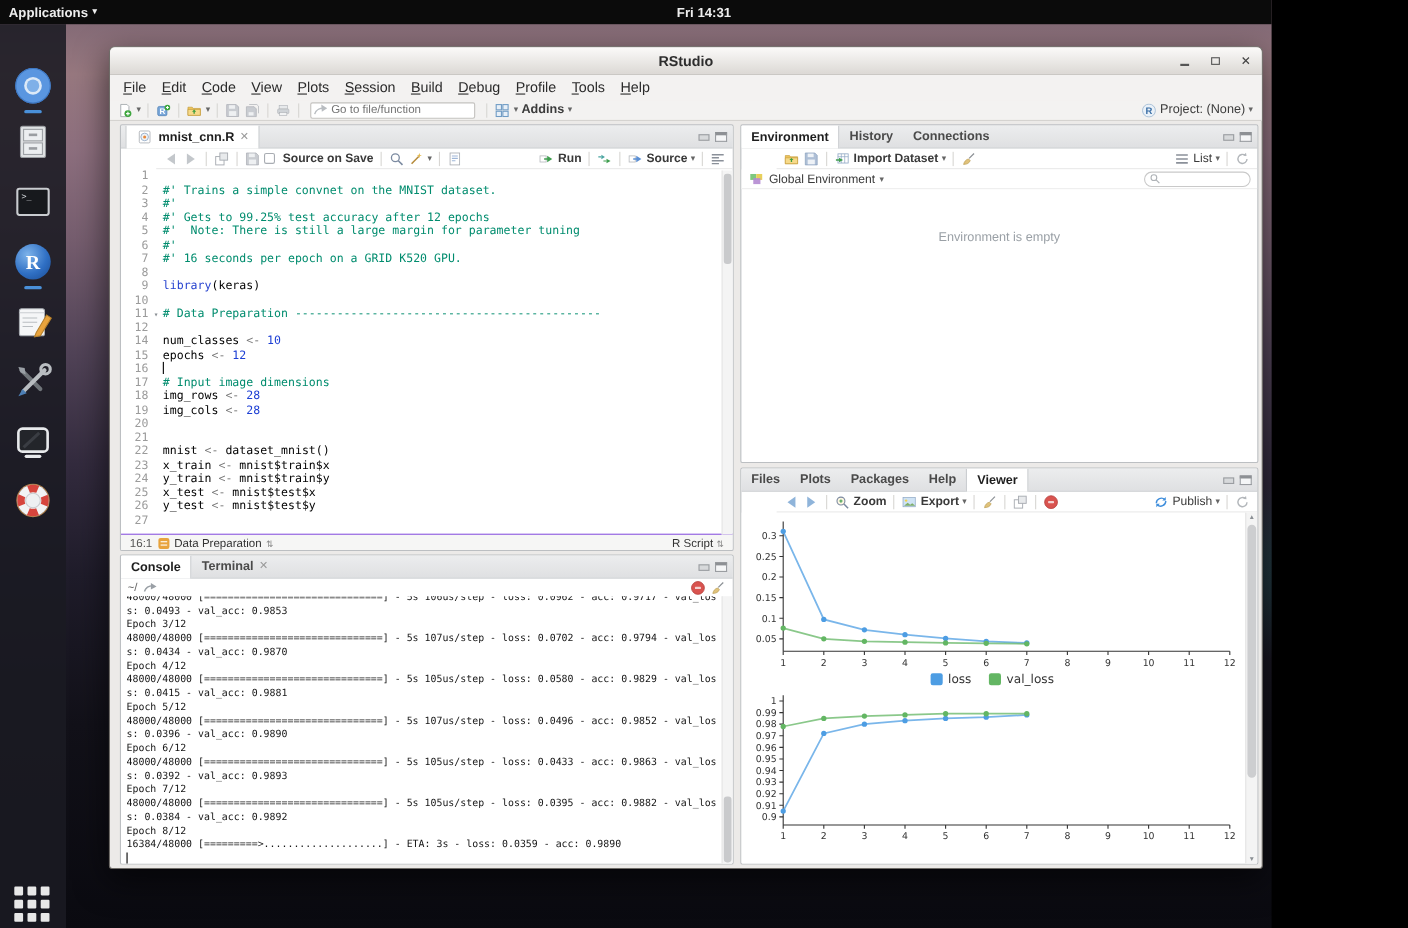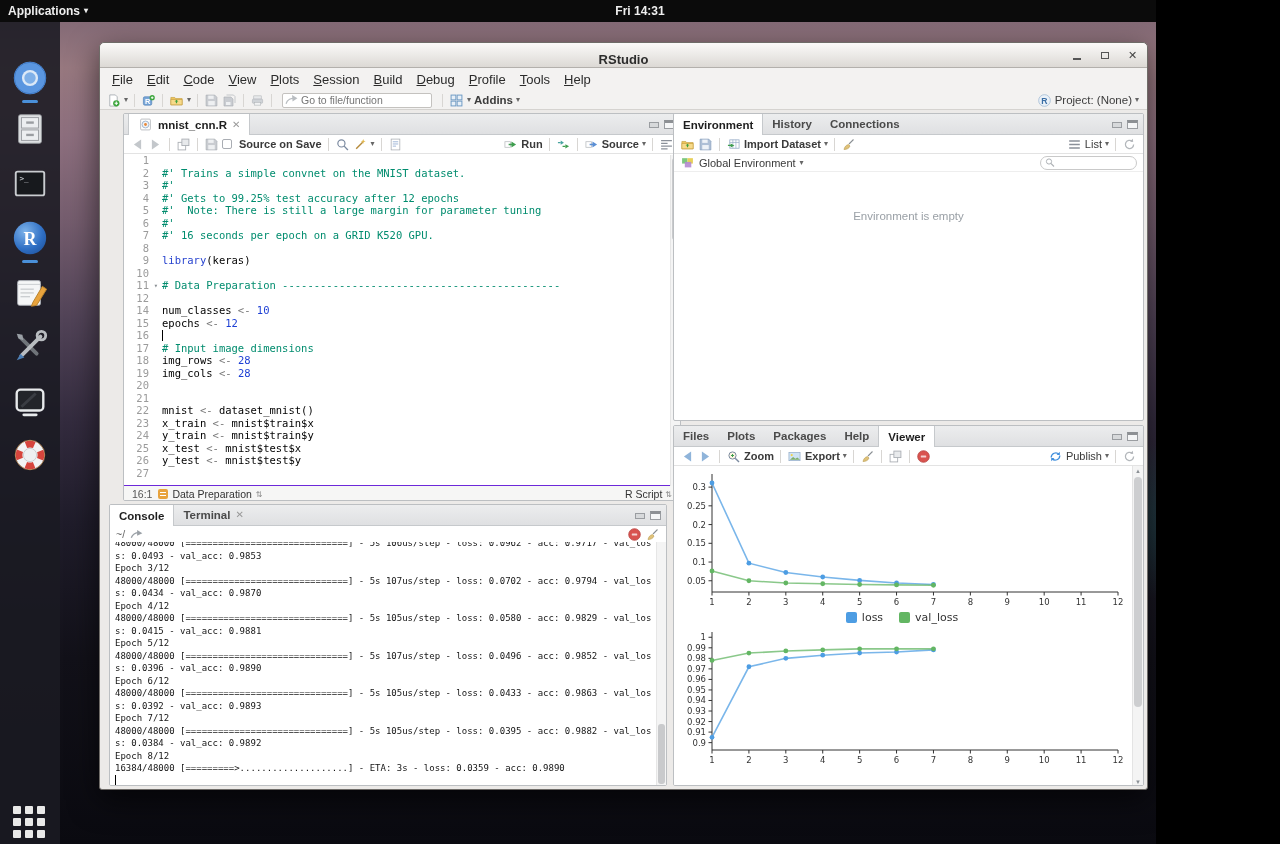--- a/index.html
+++ b/index.html
@@ -21,21 +21,21 @@
   .dock-item{position:absolute;left:11px;width:38px;height:38px;display:flex;align-items:center;justify-content:center;}
   .dock-item svg{width:38px;height:38px;}
   .run-dash{position:absolute;left:22px;width:16px;height:3px;border-radius:2px;background:#4a90d9;}
   .appgrid{position:absolute;left:13px;top:784px;width:34px;height:34px;display:grid;
     grid-template-columns:repeat(3,8px);grid-template-rows:repeat(3,8px);gap:4px;}
   .appgrid i{background:#e8e8e8;border-radius:1px;}
   
   .window{position:absolute;left:99px;top:42px;width:1049px;height:748px;background:#eceae8;
     border:1px solid #6f6c68;border-radius:5px 5px 3px 3px;box-shadow:0 10px 30px rgba(0,0,0,.6);z-index:45;}
   .titlebar{height:25px;background:linear-gradient(#fbfaf9,#dcd9d5);border-bottom:1px solid #b3b0ac;
-    border-radius:5px 5px 0 0;position:relative;display:flex;align-items:flex-end;justify-content:center;}
+    border-radius:5px 5px 0 0;position:relative;display:flex;align-items:center;justify-content:center;}
   .title{font-size:13px;font-weight:bold;color:#2d2d2d;}
   .winctl{position:absolute;right:8px;top:0;height:25px;display:flex;align-items:center;gap:15px;}
   .wbtn{width:13px;height:13px;display:flex;align-items:center;justify-content:center;color:#444;font-size:11px;}
   .wbtn .bar{width:8px;height:2px;background:#555;margin-top:6px;}
   .wbtn .box{width:8px;height:7px;border:1.5px solid #555;}
   .menubar{height:23px;background:#f3f2f1;display:flex;align-items:center;padding-left:5px;}
   .menu-item{padding:0 7px;font-size:13px;color:#2b2b2b;line-height:23px;}
   .menu-item u{text-decoration:underline;}
   .maintoolbar{height:19px;background:#f3f2f1;border-bottom:1px solid #d5d3d0;display:flex;align-items:center;
     padding:0 8px 0 6px;font-size:11.5px;color:#3c3c3c;gap:3px;position:relative;}
@@ -52,21 +52,21 @@
   .tabbar{height:21px;background:linear-gradient(#ecedee,#dfe0e2);border-bottom:1px solid #c6c9cc;
     display:flex;align-items:stretch;position:relative;}
   .tab{padding:0 9px;font-size:11.5px;font-weight:bold;color:#4a4a4a;line-height:20px;display:flex;align-items:center;gap:5px;}
   .tab.active{background:#fff;color:#1e1e1e;border-left:1px solid #c6c9cc;border-right:1px solid #c6c9cc;margin-bottom:-1px;}
   .tab.first.active{border-left:none;}
   .tab .x{color:#999;font-weight:normal;font-size:10px;}
   .minmax{position:absolute;right:5px;top:0;height:21px;display:flex;align-items:center;gap:5px;}
   .mm-min{width:10px;height:6px;border-bottom:3px solid #8d9094;background:#d7d9db;border:1px solid #9a9da1;}
   .mm-max{width:11px;height:9px;border:1px solid #9a9da1;border-top:3px solid #8d9094;background:#f5f6f7;}
   .ptoolbar{height:19px;background:#fff;border-bottom:1px solid #e3e3e3;display:flex;align-items:center;
-    padding:0 6px;font-size:11px;color:#3c3c3c;gap:3px;}
+    padding:0 6px;font-size:11px;color:#3c3c3c;gap:3px;margin-left:32px;}
   .ptoolbar .lbl{font-size:11px;color:#3a3a3a;}
   .right{margin-left:auto;display:flex;align-items:center;gap:3px;}
   
   .editor{position:relative;height:331px;overflow:hidden;background:#fff;
     font-family:"DejaVu Sans Mono",monospace;font-size:10.5px;line-height:12.5px;}
   .crow{display:flex;height:12.5px;white-space:pre;}
   .ln{width:32px;text-align:right;padding-right:7px;color:#9b9b9b;flex:none;position:relative;}
   .ln .fold{position:absolute;right:-2px;top:1px;font-size:7px;color:#8a8f94;}
   .lc{padding-left:6px;color:#000;}
   .tk-c{color:#008c6e;}.tk-k{color:#2743cf;}.tk-n{color:#1d3fd4;}.tk-o{color:#777;}.tk-p{color:#000;}
@@ -305,21 +305,21 @@
             <svg viewBox="0 0 12 12">
               <circle cx="6" cy="6" r="5.4" fill="#eaf1f8" stroke="#9db8d2" stroke-width=".7"></circle>
               <text x="6" y="8.8" font-size="8" fill="#3a6ea5" text-anchor="middle" font-weight="bold">R</text>
             </svg>
           </span>
         <span>Project: (None)</span>
         <span class="caret-ch" style="color:#666">▾</span>
       </span>
     </div>
 
-    <div class="pane" style="left:23px;top:70px;width:558px;height:388px;">
+    <div class="pane" style="left:9px;top:70px;width:558px;height:388px;">
       <div class="tabbar">
         <div class="tab active" style="margin-left:4px;">
           <span class="ic">
               <svg viewBox="0 0 12 12">
                 <rect x="1.5" y="1" width="9" height="10" rx="1" fill="#fff" stroke="#a9adb3" stroke-width=".7"></rect>
                 <circle cx="6" cy="6" r="3.2" fill="#eef2f6" stroke="#8fa7c4" stroke-width=".7"></circle>
                 <circle cx="6" cy="6" r="1.3" fill="#e8883a"></circle>
               </svg>
             </span>
           <span>mnist_cnn.R</span>

